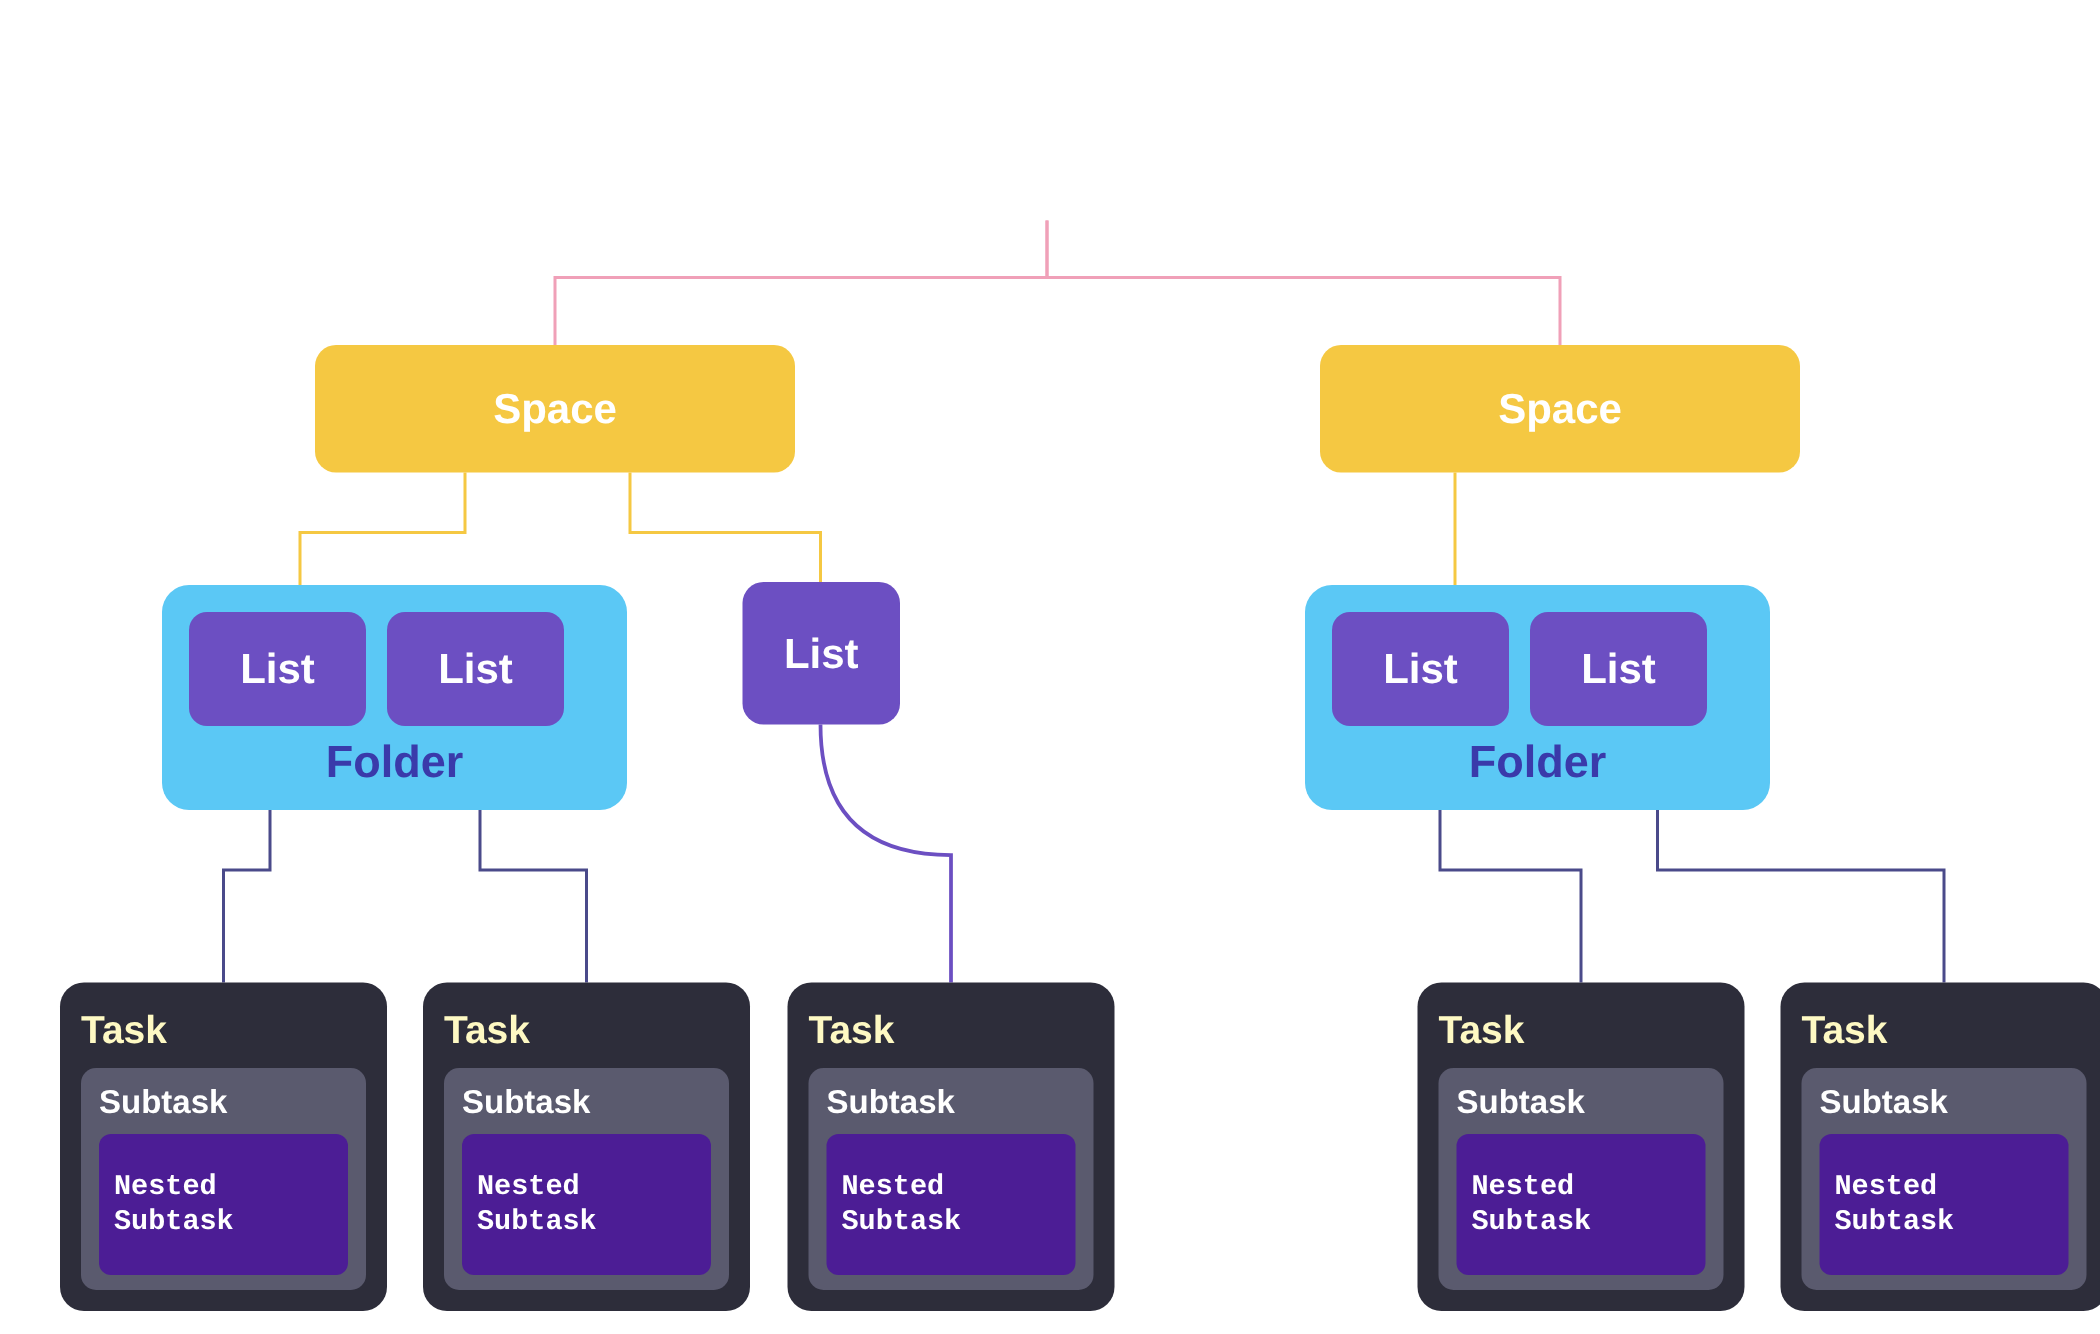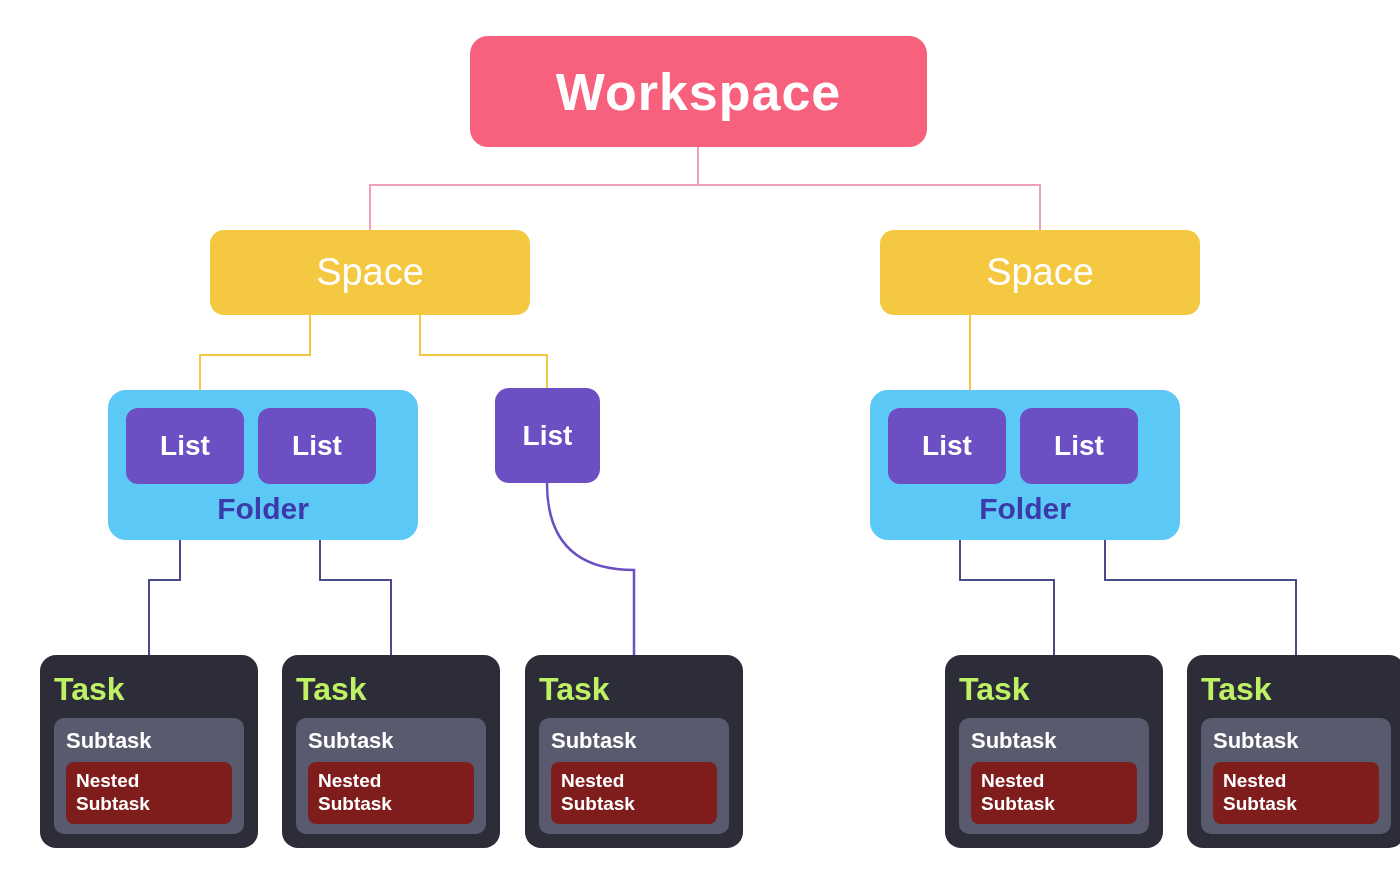--- a/index.html
+++ b/index.html
@@ -53,22 +53,22 @@
       position: absolute;
       height: 85px;
       background: #f5c842;
       border-radius: 14px;
       display: flex;
       align-items: center;
       justify-content: center;
     }
     .node-space span {
       color: #fff;
-      font-size: 38px;
-      font-weight: 400;
+      font-size: 28px;
+      font-weight: 700;
     }
     .node-space-left {
       left: 210px;
       top: 230px;
       width: 320px;
     }
     .node-space-right {
       left: 880px;
       top: 230px;
       width: 320px;
@@ -144,40 +144,41 @@
 
     
     .node-task {
       position: absolute;
       background: #2d2d3a;
       border-radius: 16px;
       width: 218px;
       padding: 16px 14px 14px;
     }
     .task-title {
-      color: #bef264;
-      font-size: 32px;
+      color: #fef9c3;
+      font-size: 26px;
       font-weight: 800;
       margin-bottom: 10px;
     }
     .node-subtask {
       background: #5a5a6e;
       border-radius: 10px;
       padding: 10px 12px;
     }
     .subtask-title {
       color: #ffffff;
       font-size: 22px;
       font-weight: 700;
       margin-bottom: 8px;
     }
     .node-nested-subtask {
-      background: #7f1d1d;
+      background: #4c1d95;
       border-radius: 8px;
-      padding: 8px 10px;
+      padding: 24px 10px;
+      font-family: Liberation Mono, monospace;
     }
     .nested-subtask-title {
       color: #ffffff;
       font-size: 19px;
       font-weight: 700;
       line-height: 1.2;
     }
 
     .node-task-1 { left: 40px; top: 655px; }
     .node-task-2 { left: 282px; top: 655px; }
@@ -207,23 +208,20 @@
 
     <path d="M 320 520 L 320 580 L 391 580 L 391 655" stroke="#4a4a8a" stroke-width="2" fill="none"></path>
 
     <path d="M 547 483 Q 547 570 634 570 L 634 655" stroke="#6c4fc2" stroke-width="2.5" fill="none" stroke-dasharray="0"></path>
 
     <path d="M 960 520 L 960 580 L 1054 580 L 1054 655" stroke="#4a4a8a" stroke-width="2" fill="none"></path>
 
     <path d="M 1105 520 L 1105 580 L 1296 580 L 1296 655" stroke="#4a4a8a" stroke-width="2" fill="none"></path>
   </svg>
 
-  <div class="node-workspace">
-    <span>Workspace</span>
-  </div>
 
   <div class="node-space node-space-left">
     <span>Space</span>
   </div>
 
   <div class="node-space node-space-right">
     <span>Space</span>
   </div>
 
   <div class="node-folder node-folder-left">

